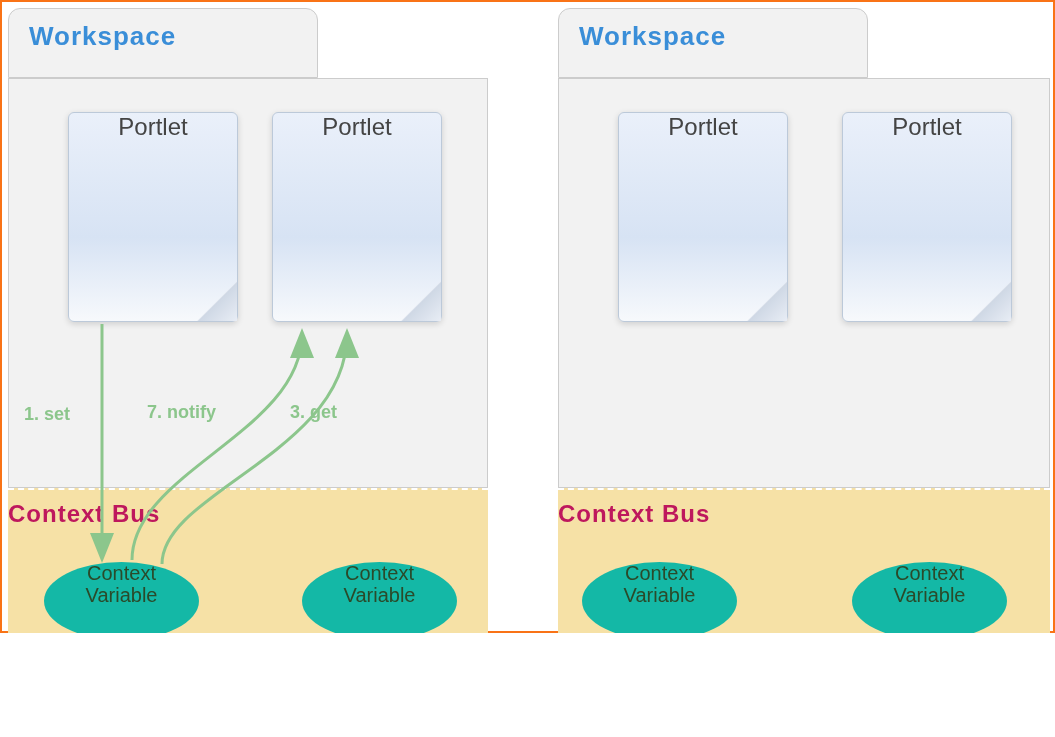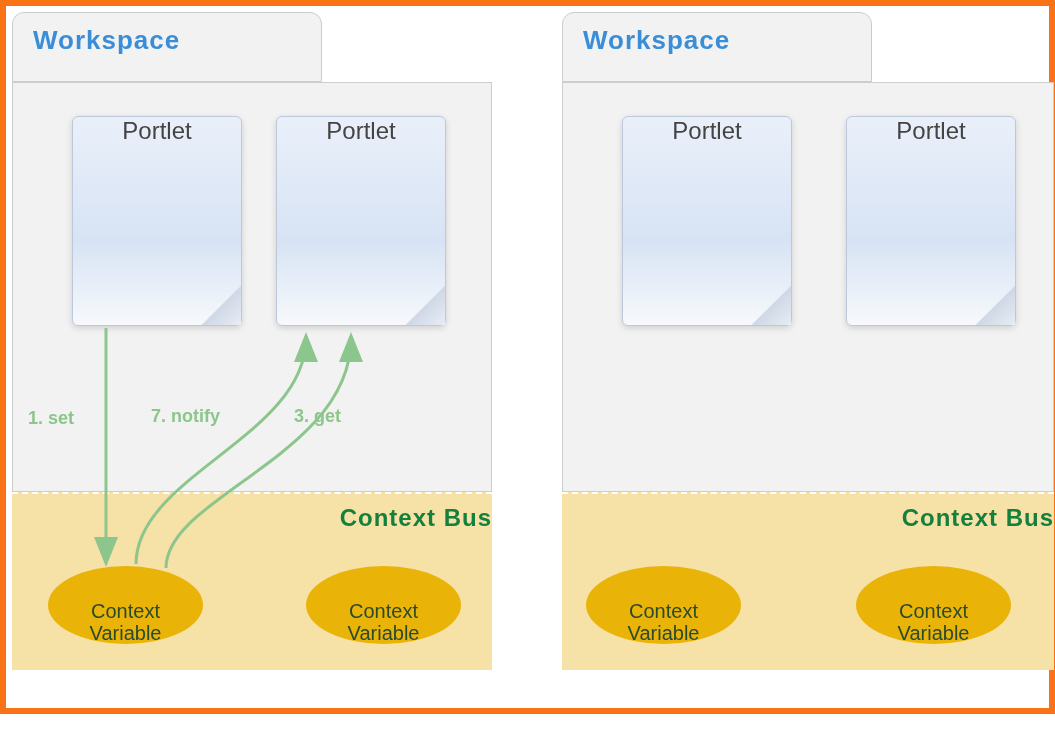--- a/index.html
+++ b/index.html
@@ -5,22 +5,22 @@
   * { box-sizing: border-box; }
   body {
     margin: 0;
     padding: 0;
     font-family: "Segoe UI", Tahoma, Arial, sans-serif;
     background: #fff;
   }
   .canvas {
     position: relative;
     width: 1055px;
-    height: 714px;
-    border: 6px solid #f97316;
+    height: 633px;
+    border: 2px solid #f97316;
   }
   .workspace-tab {
     position: absolute;
     border: 1px solid #ccc;
     border-radius: 12px 12px 0 0;
     background: #f2f2f2;
     padding: 12px 0 0 20px;
   }
   .workspace-title {
     color: #3a8ed8;
@@ -56,39 +56,39 @@
     background: linear-gradient(135deg, #fff 0%, #fff 48%, #cfd8e5 52%, #e8edf5 100%);
     clip-path: polygon(100% 0, 100% 100%, 0 100%);
     border-top-left-radius: 6px;
   }
   .context-bus {
     position: absolute;
     background: #f6e1a6;
     border-top: 2px dashed #fff;
   }
   .context-bus-title {
-    color: #15803d;
+    color: #be185d;
     font-size: 24px;
     font-weight: bold;
-    text-align: right;
+    text-align: left;
     padding-top: 10px;
     letter-spacing: 1px;
   }
   .context-var {
     position: absolute;
     width: 155px;
     height: 78px;
     border-radius: 50%;
-    background: #eab308;
+    background: #14b8a6;
     color: #2a4a2a;
     font-size: 20px;
     text-align: center;
     display: flex;
     flex-direction: column;
-    justify-content: flex-end;
+    justify-content: flex-start;
     line-height: 1.1;
   }
   .event-bus {
     position: absolute;
     left: 6px;
     right: 6px;
     bottom: 6px;
     height: 62px;
     background: linear-gradient(to bottom, #7bb8ea 0%, #4a95d6 100%);
     text-align: center;

